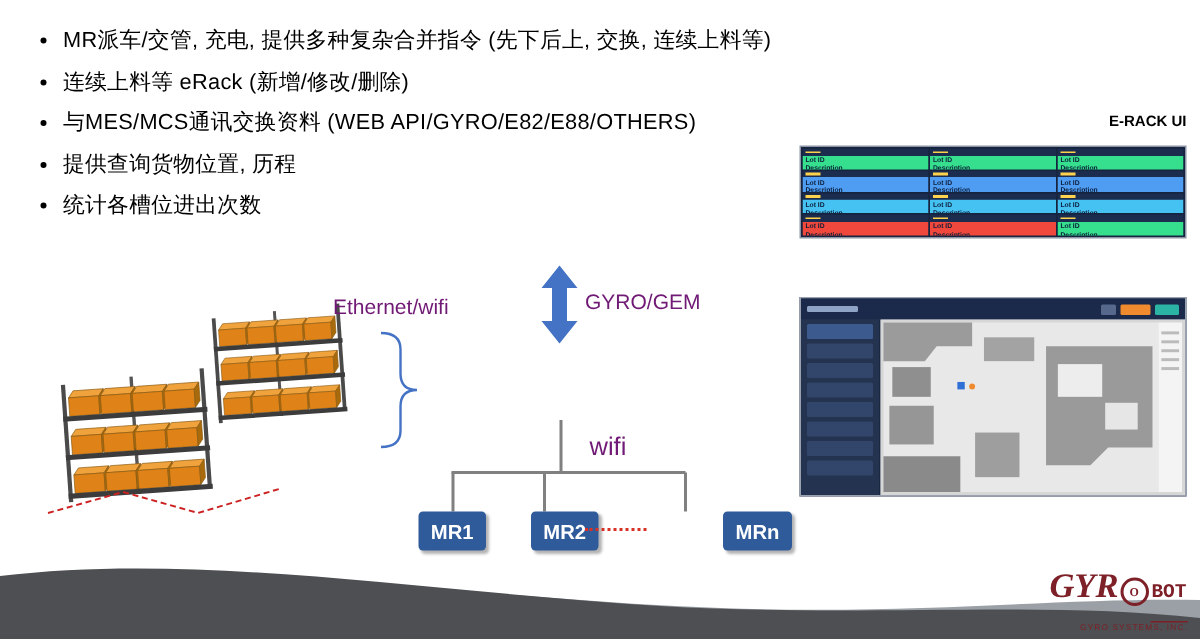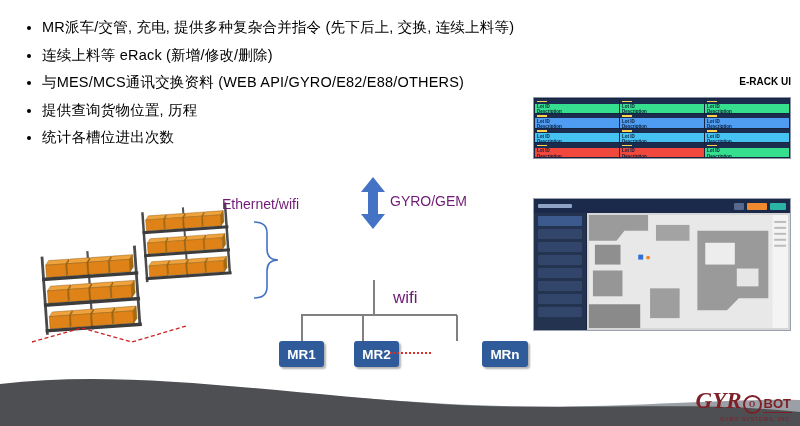--- a/index.html
+++ b/index.html
@@ -61,22 +61,22 @@
   .mrmap{flex:1;position:relative;background:#d6d6d6;min-width:0;}
   .mrmap svg{position:absolute;left:0;top:0;}
 
   
   .logo{position:absolute;right:8px;bottom:4px;text-align:right;color:#7d2027;z-index:5;}
   .logo-row{display:flex;align-items:baseline;justify-content:flex-end;margin-left:44px;}
   .logo-gyr{font-family:"Liberation Serif",serif;font-style:italic;font-weight:bold;font-size:23px;line-height:1;}
   .logo-o{display:inline-flex;align-items:center;justify-content:center;width:15px;height:15px;
           border:2px solid #7d2027;border-radius:50%;font-family:"Liberation Serif",serif;
           font-size:8px;font-weight:bold;margin:0 1px;position:relative;top:-1px;}
-  .logo-bot{font-family:Liberation Sans, sans-serif;font-weight:bold;font-size:13px;
-            border-bottom:1.5px solid #7d2027;padding:0 1px 1px 1px;}
+  .logo-bot{font-family:Liberation Mono, monospace;font-weight:bold;font-size:13px;
+            border-bottom:1.5px solid #7d2027;padding:0 1px 12px 1px;}
   .logo-sub{font-size:5.5px;letter-spacing:.14em;margin-top:1px;}
 
   
   .swoosh{position:absolute;left:0;bottom:0;width:800px;height:56px;}
 </style>
 </head>
 <body>
 
 <div class="slide">
 

